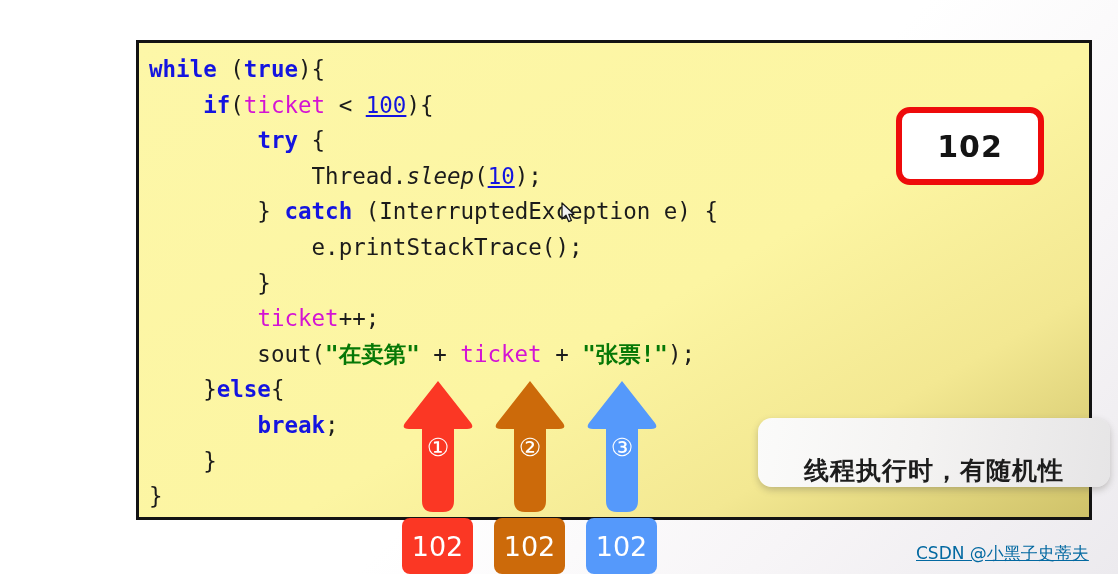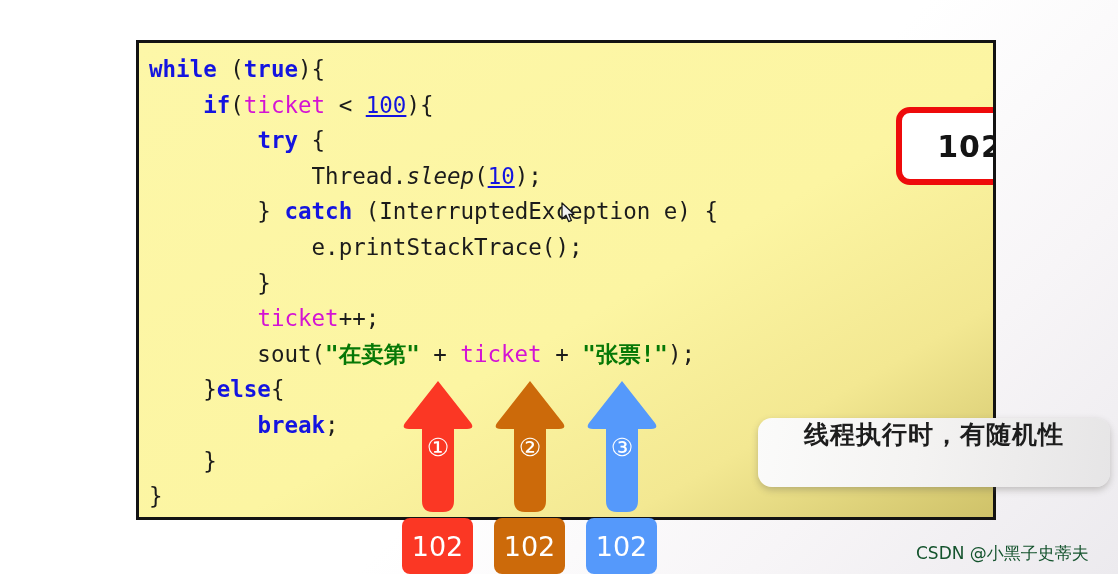--- a/index.html
+++ b/index.html
@@ -13,21 +13,21 @@
     background: linear-gradient(135deg, #ffffff 0%, #ffffff 55%, #f7f5f7 78%, #eceaee 100%);
     font-family: "DejaVu Sans", sans-serif;
     position: relative;
   }
 
   
   .code-panel {
     position: absolute;
     left: 136px;
     top: 40px;
-    width: 860px;
+    width: 956px;
     height: 480px;
     background: linear-gradient(150deg, #fdf7a8 0%, #fcf5a2 55%, #f3e892 78%, #cfc269 100%);
     border: 3px solid #131313;
     box-sizing: border-box;
     overflow: hidden;
   }
   .code-lines {
     position: absolute;
     left: 10px;
     top: 9px;
@@ -113,41 +113,42 @@
   .tooltip {
     position: absolute;
     left: 758px;
     top: 418px;
     width: 352px;
     height: 69px;
     border-radius: 14px;
     background: linear-gradient(100deg, #fbfbfa 0%, #f4f3f2 45%, #e6e5e6 100%);
     box-shadow: 0 3px 7px rgba(90,88,80,0.33);
     display: flex;
-    align-items: flex-start;
+    align-items: flex-end;
     justify-content: center;
     box-sizing: border-box;
   }
   .tooltip .ttext {
     font-family: "DejaVu Sans", sans-serif;
     font-size: 25px;
     font-weight: bold;
     color: #1d1d1d;
     letter-spacing: 1px;
   }
 
   
   .watermark {
     position: absolute;
     left: 916px;
     top: 542px;
     font-family: "DejaVu Sans", sans-serif;
     font-size: 17px;
-    color: #14532d;
+    color: #0369a1;
     white-space: nowrap;
+    text-decoration: underline;
   }
 
   
   .cursor {
     position: absolute;
     left: 561px;
     top: 202px;
     width: 16px;
     height: 22px;
   }

